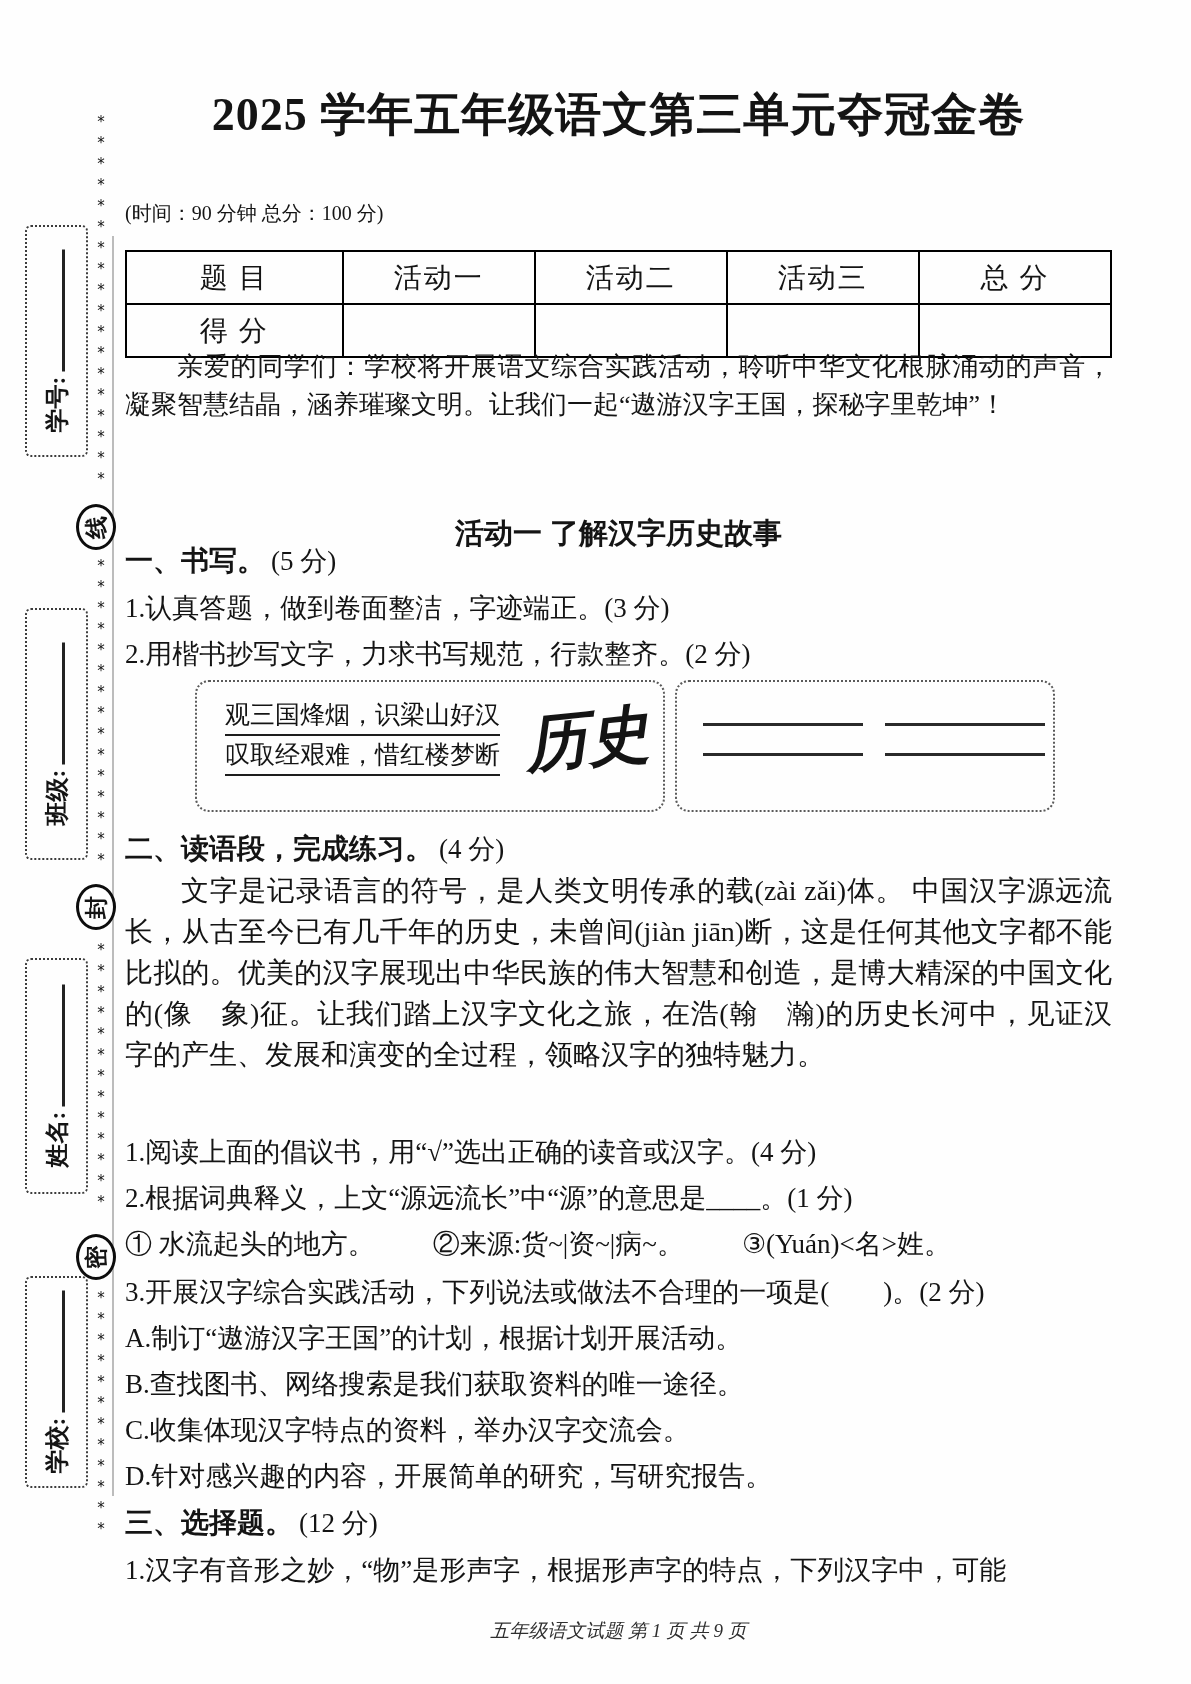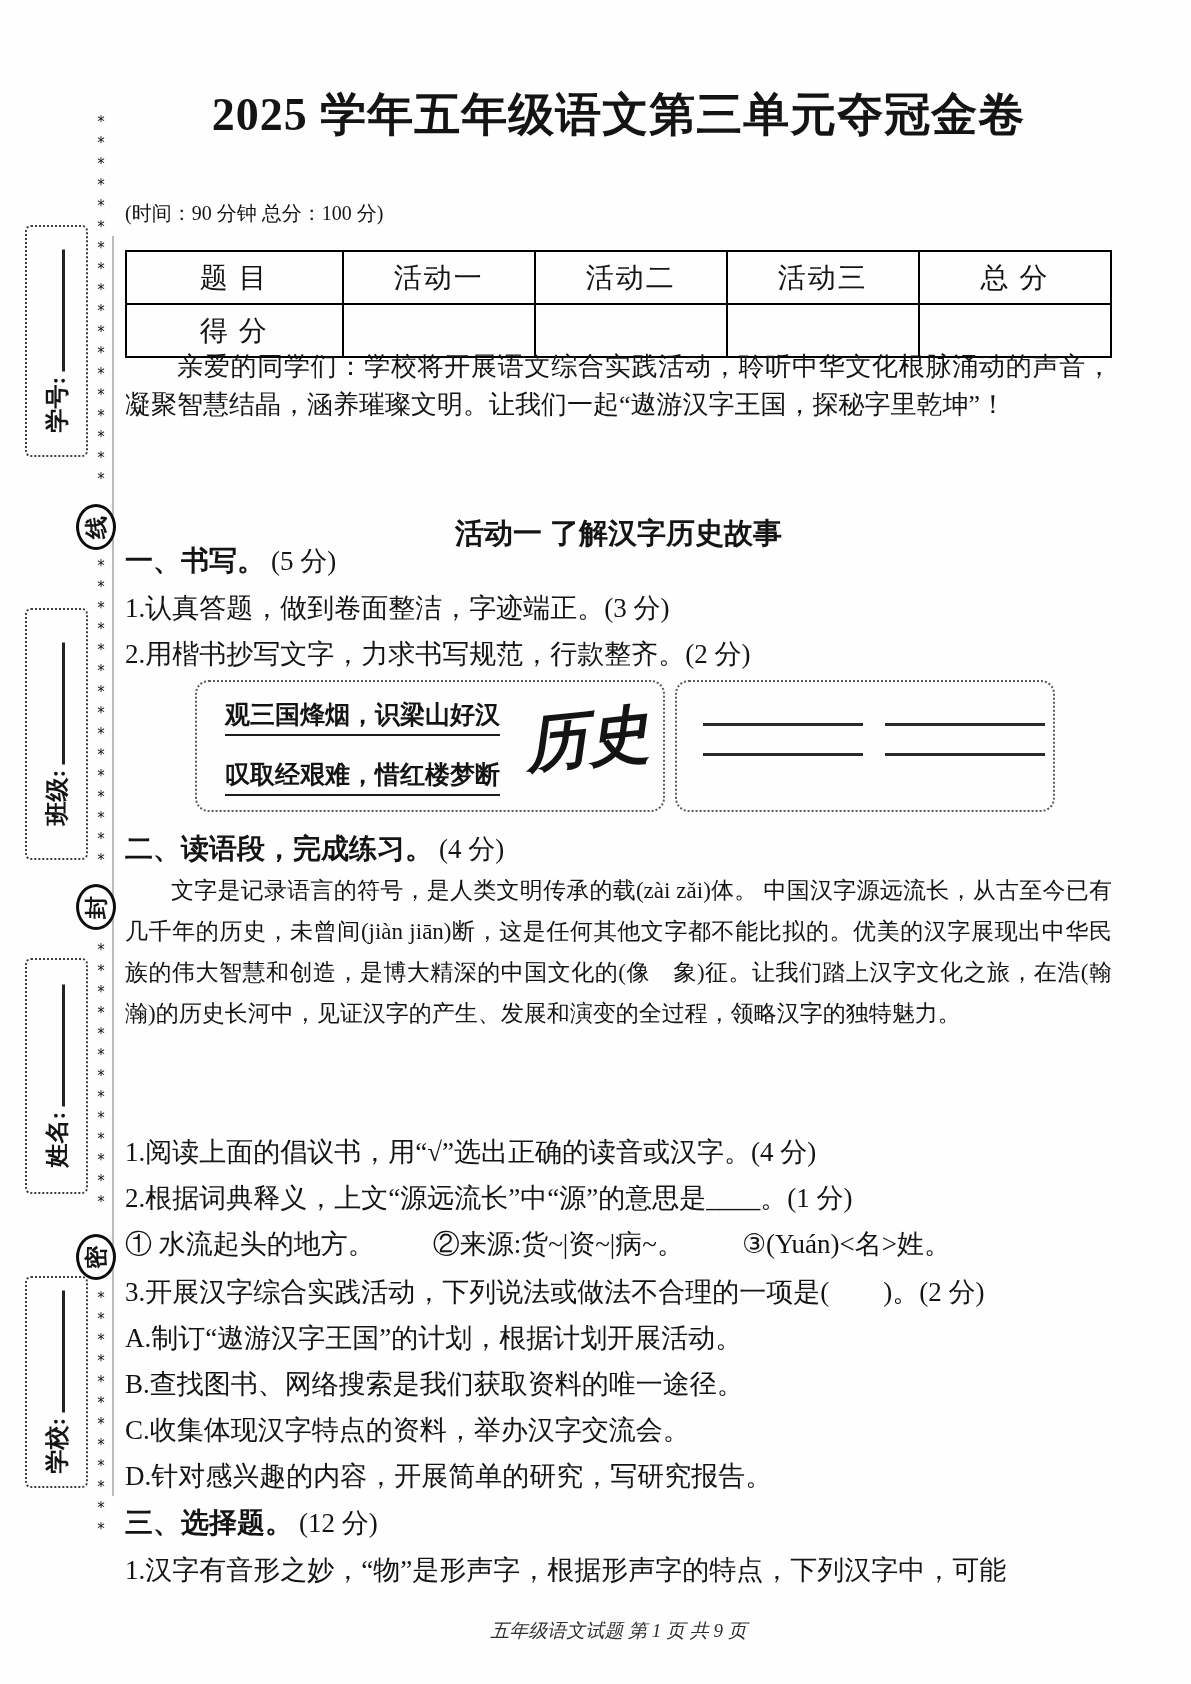--- a/index.html
+++ b/index.html
@@ -95,38 +95,38 @@
 
   
   .copy-row { position:absolute; top:668px; left:0; width:100%; height:132px; }
   .copy-box {
     position:absolute; top:0; height:132px;
     border:2px dotted #5a5a5a; border-radius:14px;
   }
   .copy-box.model { left:70px; width:470px; padding:16px 0 0 28px; }
   .copy-box.blank { left:550px; width:380px; padding:14px 0 0 26px; }
   .copy-text {
-    display:inline-block; font-size:25px; font-weight:700;
+    display:inline-block; font-size:25px; font-weight:400;
     border-bottom:2px solid #1d1d1d; padding-bottom:3px;
-    margin-bottom:22px; white-space:nowrap;
+    margin-bottom:2px; white-space:nowrap;
   }
   .calligraphy {
     position:absolute; right:14px; top:26px;
     font-size:62px; font-weight:bold; font-style:italic;
     transform:rotate(-6deg); line-height:1;
   }
   .blank-row { display:flex; gap:22px; margin-top:26px; }
   .blank-seg {
     display:inline-block; width:160px; height:4px;
     border-bottom:3px solid #2a2a2a;
   }
 
   .passage {
     position:absolute; top:858px; width:100%;
-    font-size:23px; line-height:41px;
+    font-size:28px; line-height:41px;
     text-indent:2em; text-align:justify;
   }
   .defs { display:flex; gap:58px; white-space:nowrap; }
   .footer {
     position:absolute; top:1606px; width:100%;
     text-align:center; font-size:19px; color:#2e2e2e;font-style:italic;
   }
 </style>
 </head>
 <body>

